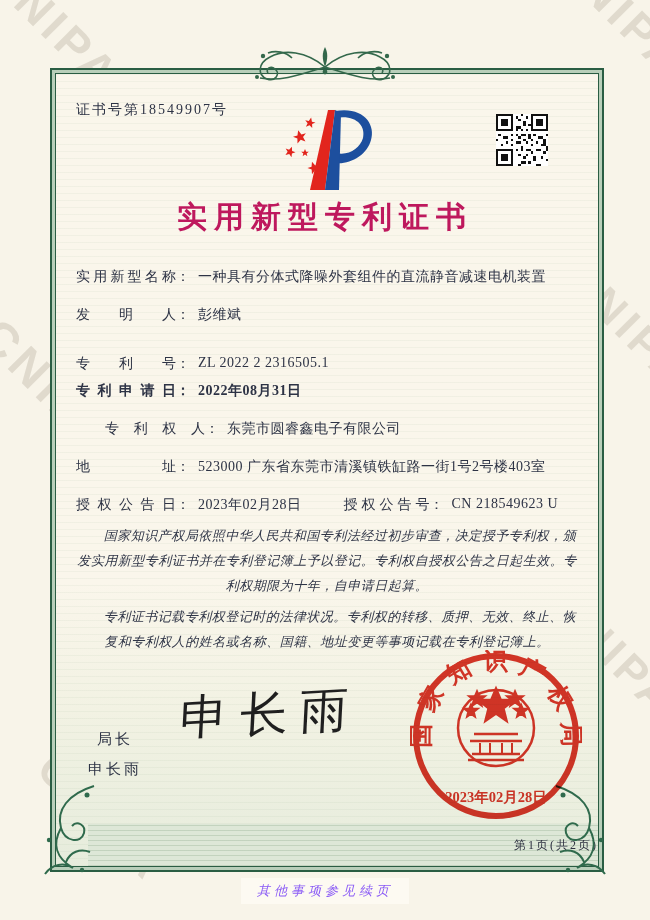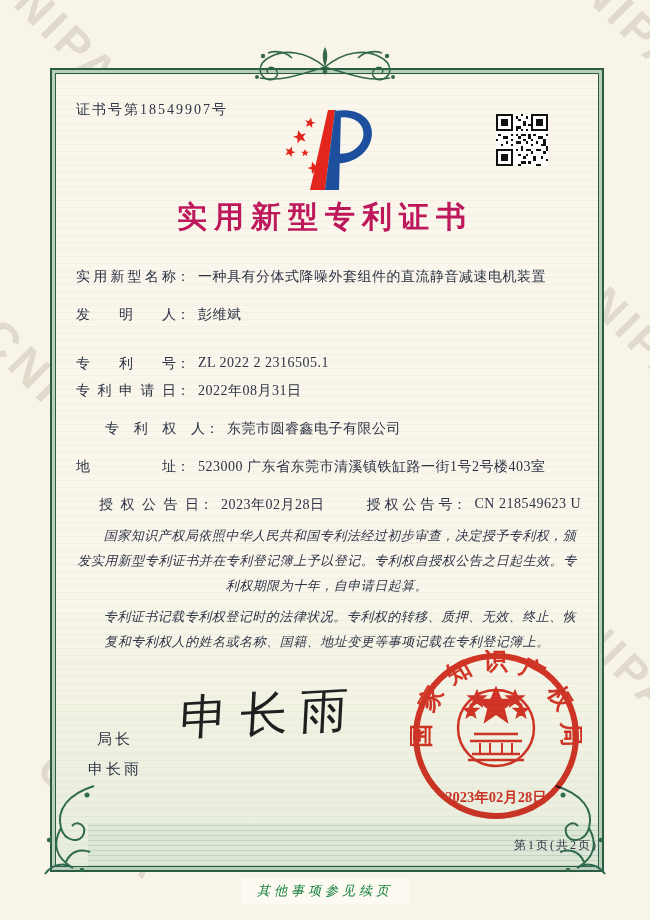--- a/index.html
+++ b/index.html
@@ -35,34 +35,34 @@
   
   .certno{position:absolute;left:76px;top:101px;font-size:14px;letter-spacing:2px;z-index:4;}
   .logo{position:absolute;left:278px;top:106px;z-index:4;}
   .qr{position:absolute;left:496px;top:114px;z-index:4;}
   .title{position:absolute;left:0;top:197px;width:650px;text-align:center;z-index:4;
          font-size:30px;font-weight:bold;color:#be185d;letter-spacing:7px;}
   .row{position:absolute;left:76px;width:505px;font-size:14px;z-index:4;display:flex;}
   .row .lab{display:inline-block;width:100px;text-align:justify;text-align-last:justify;flex:none;}
   .row .colon{flex:none;margin-right:8px;}
   .row .val{letter-spacing:0.5px;}
-  .r1{top:256px;margin-top:12px;} .r2{top:306px;} .r3{top:355px;} .r4{top:382px;}
-  .r5{top:420px;margin-left:29px;} .r6{top:458px;} .r7{top:496px;justify-content:flex-end;}
+  .r1{top:256px;margin-top:12px;} .r2{top:306px;} .r3{top:355px;} .r4{top:382px;font-weight:bold;}
+  .r5{top:420px;margin-left:29px;} .r6{top:458px;} .r7{top:496px;}
   .grp2{display:flex;margin-left:42px;}
   .grp2 .lab2{display:inline-block;width:86px;text-align:justify;text-align-last:justify;flex:none;}
   .paras{position:absolute;left:76px;top:524px;width:502px;z-index:4;
          font-size:13px;line-height:1.92;font-style:italic;color:#2f3547;}
   .paras p{margin:0 0 6px 0;text-indent:2em;letter-spacing:0.5px;text-align:center;}
   .officer{position:absolute;left:88px;top:724px;font-size:15px;z-index:4;line-height:2.0;letter-spacing:3px;text-align:center;}
   .sig{position:absolute;left:180px;top:682px;z-index:5;font-size:48px;color:#1f1f1f;
        letter-spacing:12px;transform:rotate(-3deg) skewX(-6deg);font-weight:400;}
   .seal{position:absolute;left:410px;top:650px;z-index:6;mix-blend-mode:multiply;}
   .cont{position:absolute;left:0;top:878px;width:650px;text-align:center;z-index:4;}
   .cont span{display:inline-block;background:#fdfaf2;padding:4px 16px;font-size:13px;
-             font-style:italic;letter-spacing:4px;color:#15803d;}
+             font-style:italic;letter-spacing:4px;color:#8b5cf6;}
 </style>
 </head>
 <body>
 
 <div class="page">
 
   <div class="wm wm1">CNIPA</div>
   <div class="wm wm2">CNIPA</div>
   <div class="wm wm3">CNIPA</div>
   <div class="wm wm4">CNIPA</div>

